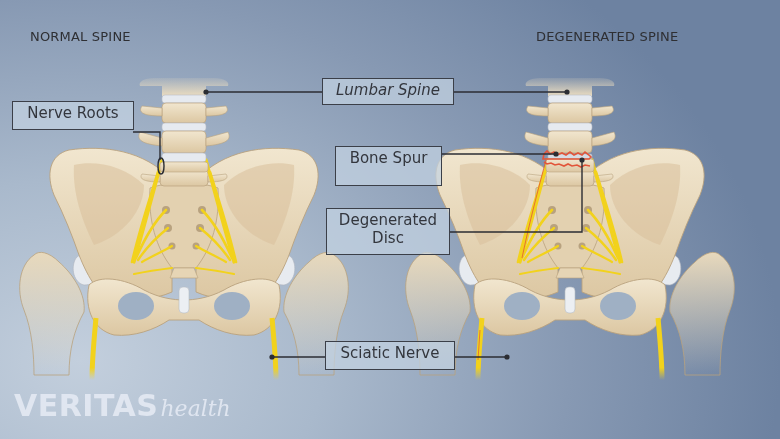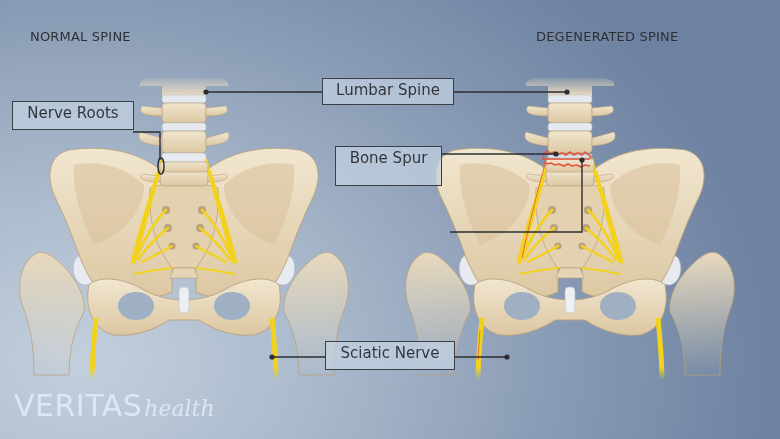--- a/index.html
+++ b/index.html
@@ -14,21 +14,21 @@
   .title.left { left: 30px; }
   .title.right { left: 536px; }
   svg.art { position: absolute; left: 0; top: 0; }
   .label {
     position: absolute; border: 1.3px solid #3b3f48; background: rgba(196, 210, 226, 0.72);
     color: #33363d; font-size: 15px; line-height: 18px; text-align: center; padding: 2px 6px; box-sizing: border-box;
   }
   .logo {
     position: absolute; left: 14px; top: 388px; color: rgba(230, 235, 244, 0.85); display: flex; align-items: baseline;
   }
-  .logo .brand { font-family: "DejaVu Sans", sans-serif; font-weight: normal; font-size: 30px; letter-spacing: 0.5px; }
+  .logo .brand { font-family: "DejaVu Sans", sans-serif; font-weight: bold; font-size: 30px; letter-spacing: 0.5px; }
   .logo .sub { font-family: "DejaVu Serif", serif; font-style: italic; font-size: 22px; margin-left: 2px; font-weight: normal; }
 </style>
 </head>
 <body>
 
 <div class="stage">
 
   <div class="title left">NORMAL SPINE</div>
   <div class="title right">DEGENERATED SPINE</div>
 
@@ -153,22 +153,23 @@
     <g fill="#2b2d33">
       <circle cx="206" cy="92" r="2.6"></circle>
       <circle cx="567" cy="92" r="2.6"></circle>
       <circle cx="556" cy="154" r="2.6"></circle>
       <circle cx="582" cy="160" r="2.6"></circle>
       <circle cx="272" cy="357" r="2.6"></circle>
       <circle cx="507" cy="357" r="2.6"></circle>
     </g>
   </svg>
 
-  <div class="label" style="left:322px; top:78px; width:132px; height:27px;">Lumbar Spine</div>
+  <div class="label" style="left:322px; top:78px; width:132px; height:27px;font-style:italic;">Lumbar Spine</div>
   <div class="label" style="left:12px; top:101px; width:122px; height:29px;">Nerve Roots</div>
   <div class="label" style="left:335px; top:146px; width:107px; height:40px;">Bone Spur</div>
+  <div class="label" style="left:326px; top:208px; width:124px; height:47px;">Degenerated Disc</div>
   <div class="label" style="left:325px; top:341px; width:130px; height:29px;">Sciatic Nerve</div>
 
   <div class="logo">
     <span class="brand">VERITAS</span>
     <span class="sub">health</span>
   </div>
 </div>
 
 </body></html>

